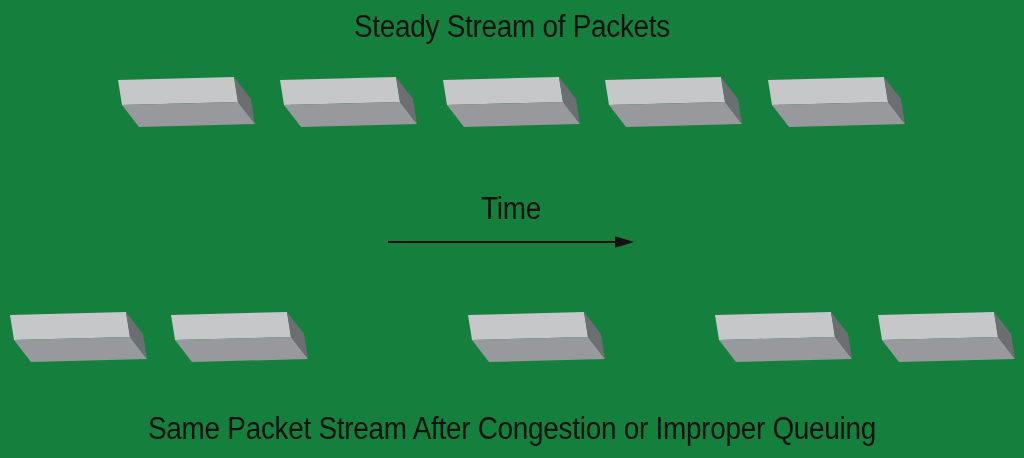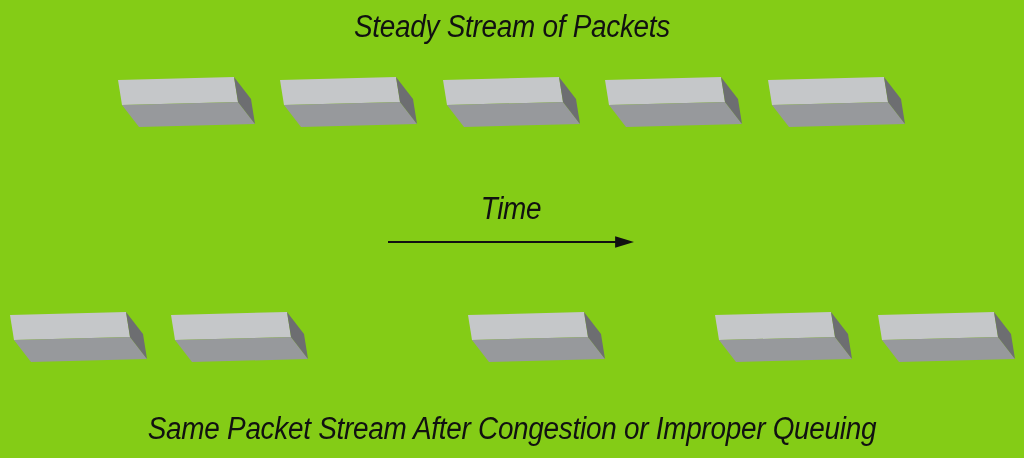--- a/index.html
+++ b/index.html
@@ -50,21 +50,21 @@
     position: absolute;
     left: 388px;
     top: 233px;
     width: 248px;
     height: 18px;
   }
 </style>
 </head>
 <body>
 
-<div id="canvas" style="background: #84cc16; color: rgb(17, 17, 17); font-style: italic;">
+<div id="canvas" style="background: #15803d; color: rgb(17, 17, 17);">
 
   <div id="title-label" class="diagram-label">Steady Stream of Packets</div>
 
   <div class="packet-row">
       <svg class="packet" viewBox="0 0 138 51" width="138" height="51" style="left: 118px; top: 77px;">
      <polygon points="0,3 116,0 120,25 4,28" fill="#c5c7c9"></polygon>
      <polygon points="4,28 120,25 137,47 21,50" fill="#97999c"></polygon>
      <polygon points="116,0 133,22 137,47 120,25" fill="#6d6e71"></polygon>
    </svg>
       <svg class="packet" viewBox="0 0 138 51" width="138" height="51" style="left: 280px; top: 77px;">

